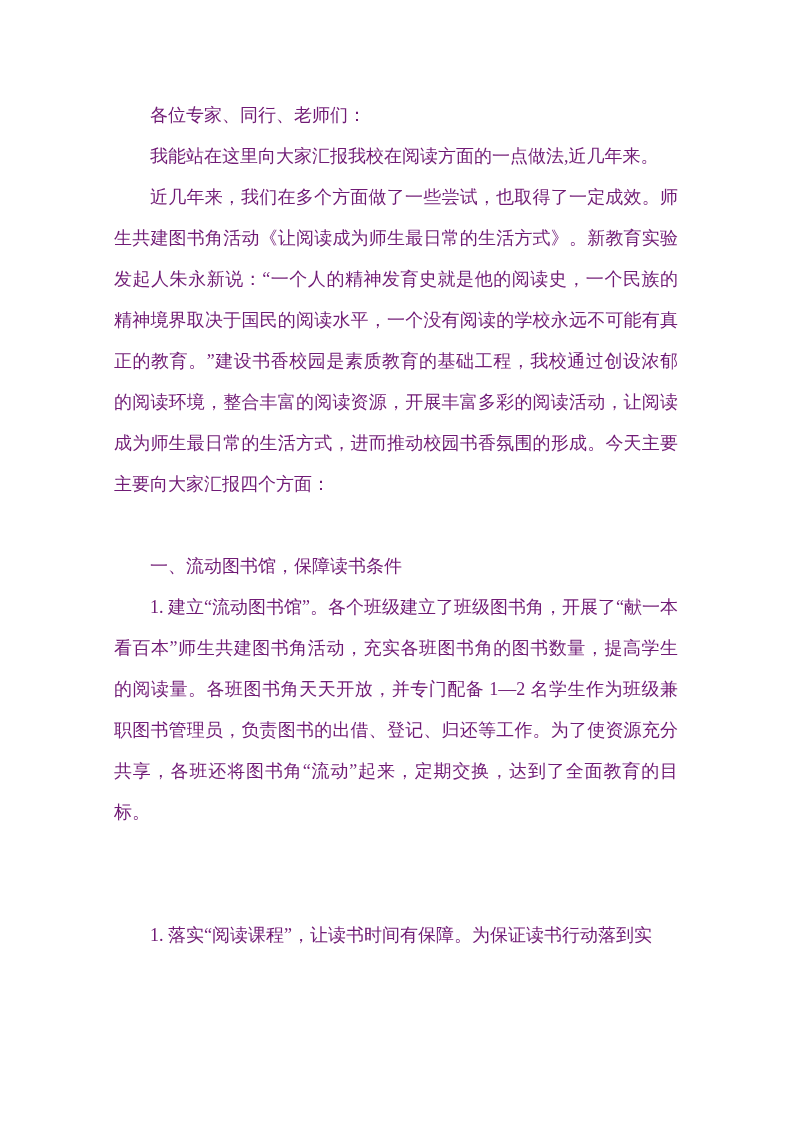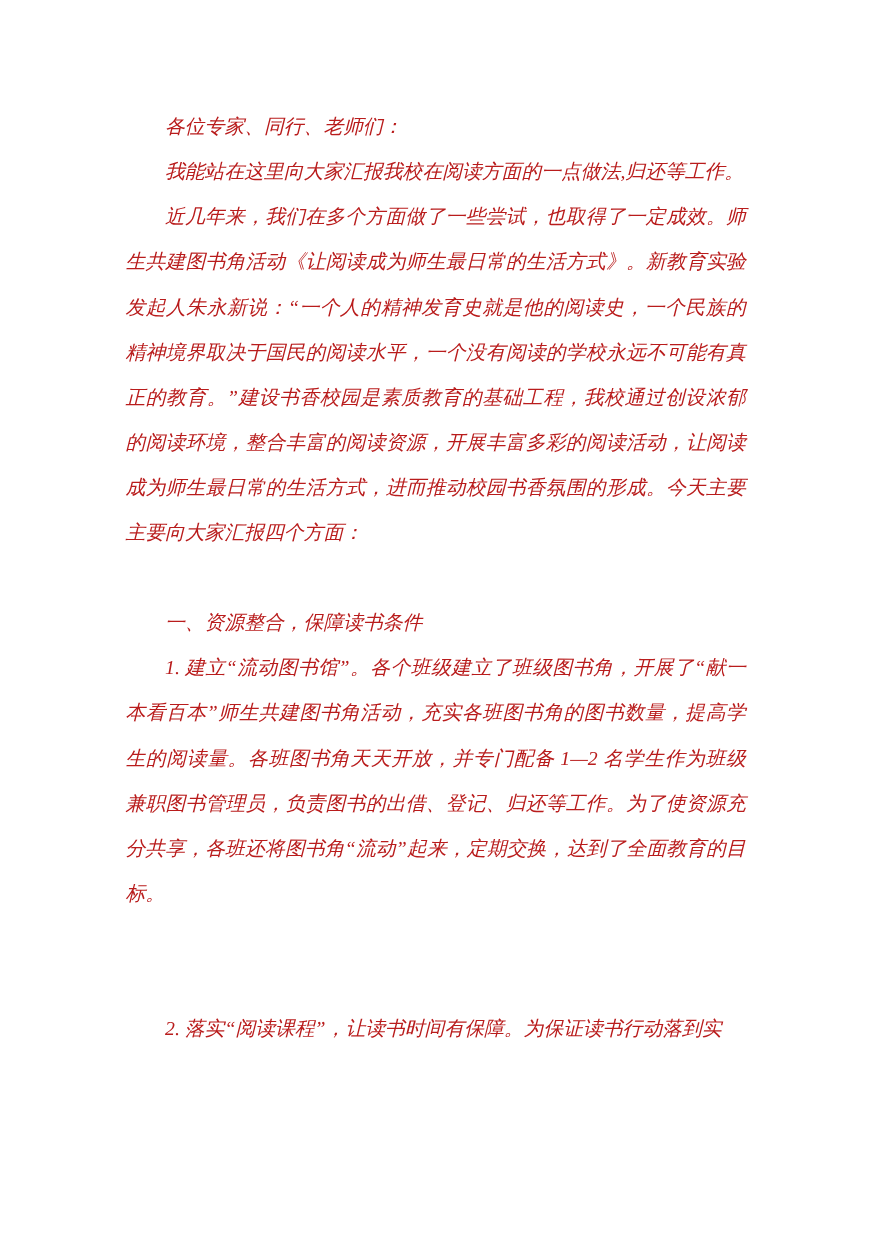--- a/index.html
+++ b/index.html
@@ -18,38 +18,37 @@
     width: 793px;
     height: 1122px;
     background: #ffffff;
     padding: 95px 115px 0 114px;
     overflow: hidden;
   }
   .para {
     margin: 0;
     font-size: 18px;
     line-height: 41px;
-    color: #b91c1c;
+    color: #701a75;
     text-align: justify;
     text-justify: inter-character;
     text-indent: 2em;
     word-break: break-all;
     overflow-wrap: break-word;
-    font-style: italic;
   }
   .gap-after-1 {
     margin-bottom: 41px;
   }
   .gap-after-2 {
     margin-bottom: 82px;
   }
 </style>
 </head>
 <body>
 
 <div class="page">
   <p class="para">各位专家、同行、老师们：</p>
-  <p class="para">我能站在这里向大家汇报我校在阅读方面的一点做法,归还等工作。</p>
+  <p class="para">我能站在这里向大家汇报我校在阅读方面的一点做法,近几年来。</p>
   <p class="para gap-after-1">近几年来，我们在多个方面做了一些尝试，也取得了一定成效。师生共建图书角活动《让阅读成为师生最日常的生活方式》。新教育实验发起人朱永新说：“一个人的精神发育史就是他的阅读史，一个民族的精神境界取决于国民的阅读水平，一个没有阅读的学校永远不可能有真正的教育。”建设书香校园是素质教育的基础工程，我校通过创设浓郁的阅读环境，整合丰富的阅读资源，开展丰富多彩的阅读活动，让阅读成为师生最日常的生活方式，进而推动校园书香氛围的形成。今天主要主要向大家汇报四个方面：</p>
-  <p class="para">一、资源整合，保障读书条件</p>
+  <p class="para">一、流动图书馆，保障读书条件</p>
   <p class="para gap-after-2">1. 建立“流动图书馆”。各个班级建立了班级图书角，开展了“献一本看百本”师生共建图书角活动，充实各班图书角的图书数量，提高学生的阅读量。各班图书角天天开放，并专门配备 1—2 名学生作为班级兼职图书管理员，负责图书的出借、登记、归还等工作。为了使资源充分共享，各班还将图书角“流动”起来，定期交换，达到了全面教育的目标。</p>
-  <p class="para">2. 落实“阅读课程”，让读书时间有保障。为保证读书行动落到实</p>
+  <p class="para">1. 落实“阅读课程”，让读书时间有保障。为保证读书行动落到实</p>
 </div>
 
 </body></html>

